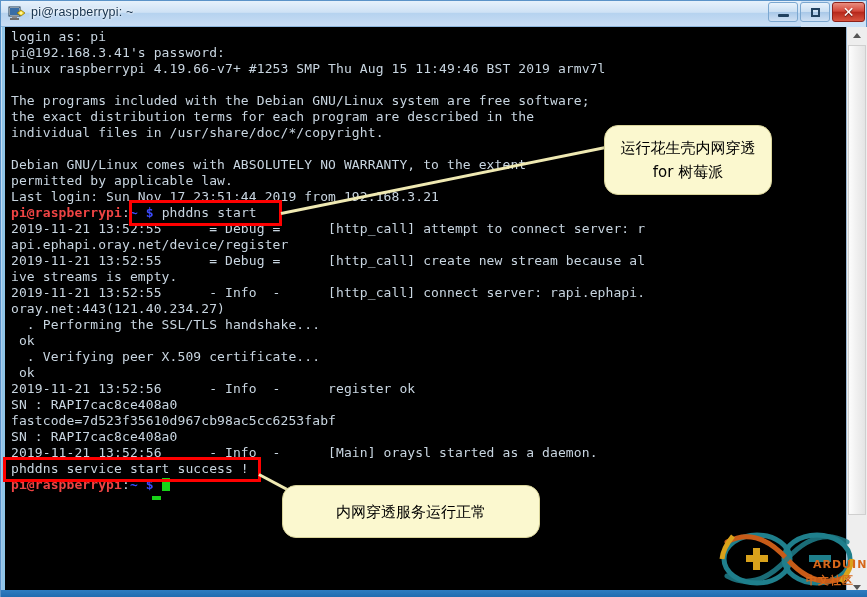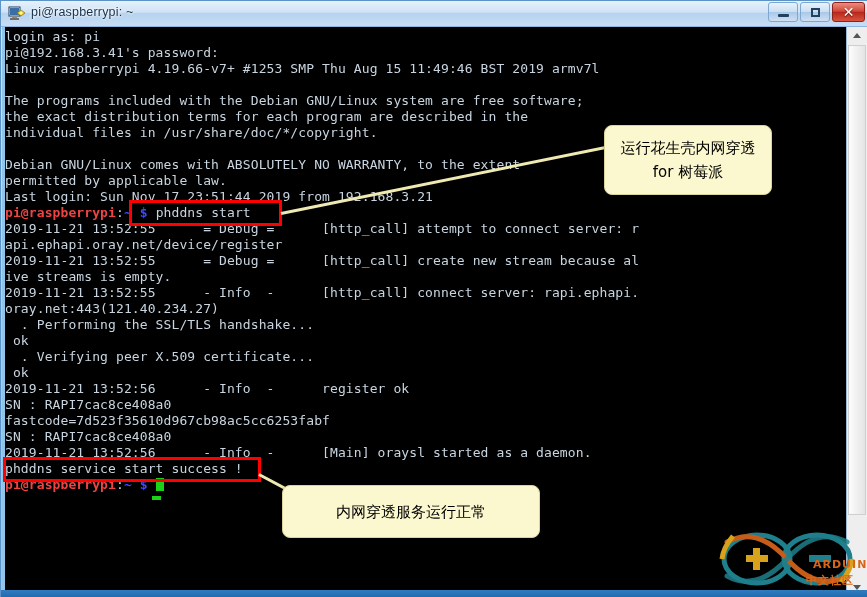--- a/index.html
+++ b/index.html
@@ -21,21 +21,21 @@
     width: 867px;
     height: 597px;
     box-sizing: border-box;
     background: linear-gradient(to bottom, #cfe3f7 0%, #b9d6f2 40%, #a9cbee 60%, #9fc4ea 100%);
     border: 1px solid #5b93c8;
   }
 
   #titlebar {
     position: absolute;
     left: 0; top: 0;
-    width: 867px;
+    width: 800px;
     height: 25px;
     background: linear-gradient(to bottom, #e6f1fb 0%, #cfe2f5 45%, #b6d3ef 50%, #c9ddf4 100%);
     border-bottom: 1px solid #8cb6dd;
   }
 
   #title-icon {
     position: absolute;
     left: 7px; top: 4px;
     width: 17px; height: 17px;
   }
@@ -112,21 +112,21 @@
     width: 844px;
     height: 569px;
     background: #000000;
     border-left: 3px solid #8fc5e8;
     box-sizing: border-box;
     overflow: hidden;
   }
 
   #term-lines {
     position: absolute;
-    left: 0;
+    left: 6px;
     top: 2px;
     right: 0;
     font-family: "DejaVu Sans Mono", "Liberation Mono", monospace;
     font-size: 13px;
     line-height: 16px;
     color: #c8d5e0;
     white-space: pre;
     letter-spacing: 0.1px;
   }
   .tline { height: 16px; }
@@ -198,21 +198,21 @@
     pointer-events: none;
   }
   #redbox-cmd  { left: 128px; top: 199px; width: 153px; height: 26px; }
   #redbox-succ { left: 2px;   top: 456px; width: 258px; height: 25px; }
 
   
   .callout {
     position: absolute;
     background: #fbf8cf;
     border: 1px solid #d9d49a;
-    border-radius: 8px;
+    border-radius: 14px;
     box-shadow: 1px 2px 4px rgba(0,0,0,0.45);
     box-sizing: border-box;
     display: flex;
     align-items: center;
     justify-content: center;
     text-align: center;
     color: #000;
     font-family: "DejaVu Sans", sans-serif;
     font-size: 15px;
     line-height: 24px;

